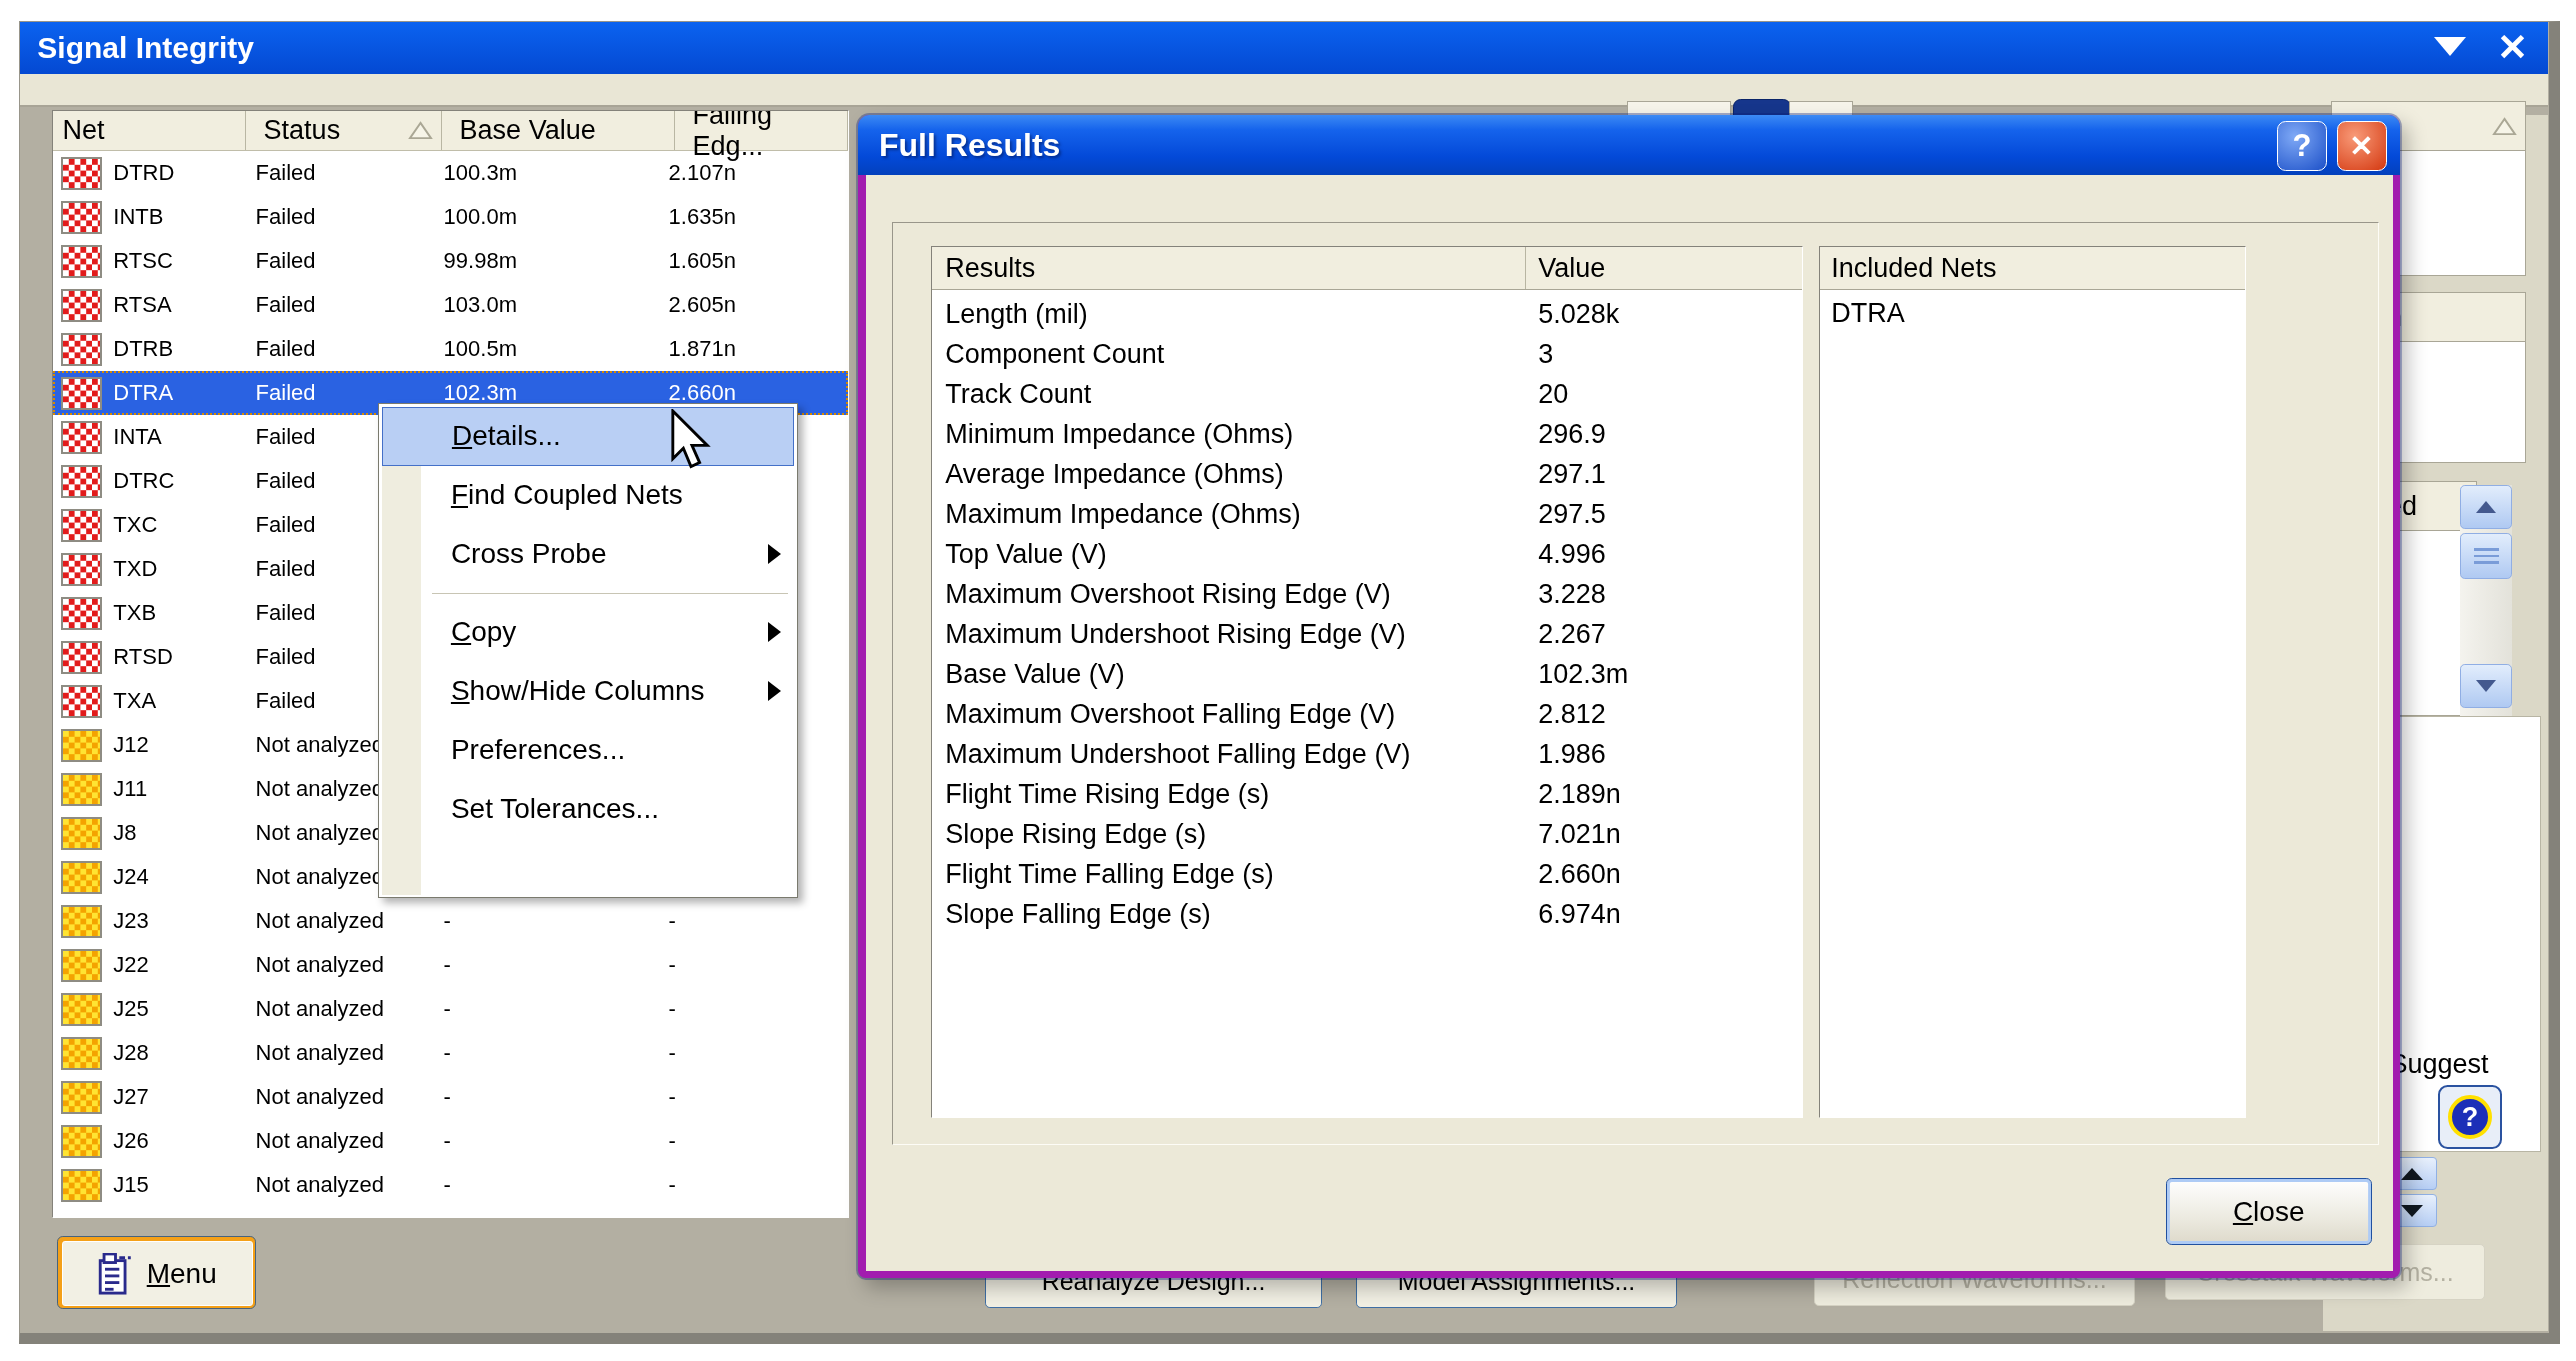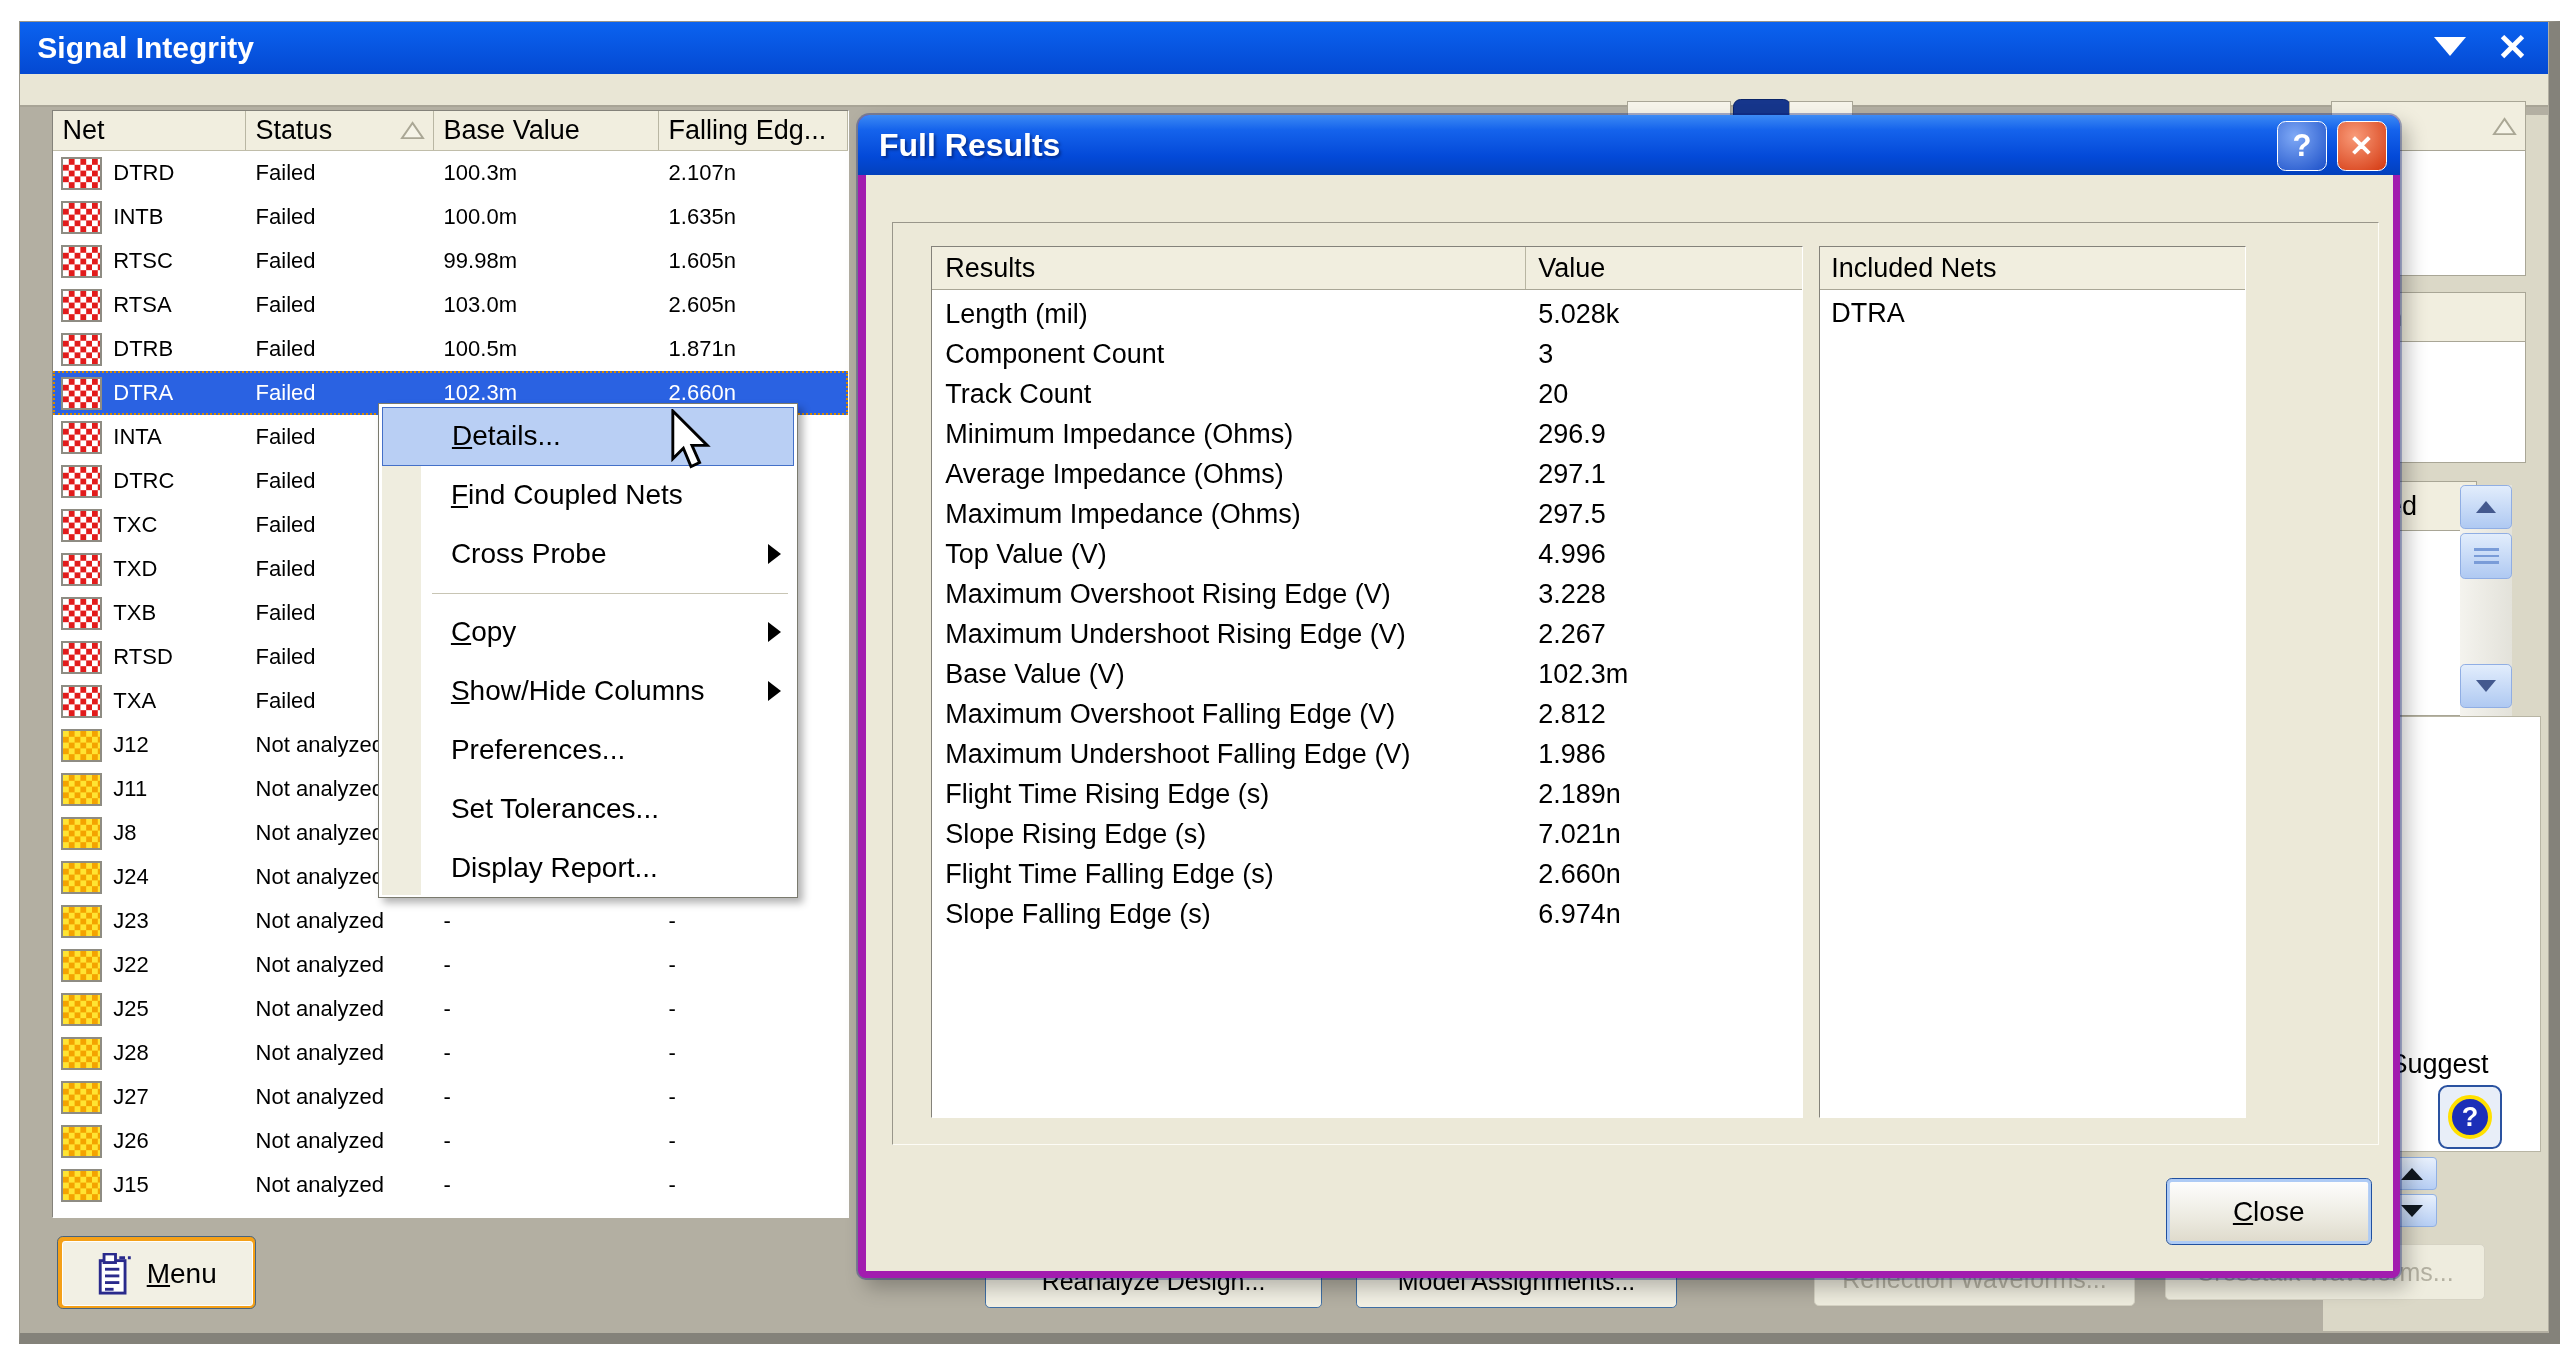--- a/index.html
+++ b/index.html
@@ -18,21 +18,21 @@
   #mw-close{right:21px;top:3.9px;color:#fff;font-size:37px;font-weight:bold;}
   #topstrip{left:0;top:52px;width:2528px;height:31px;background:#E9E6D5;border-bottom:2.9px solid #A8A496;}
   .fragbox{top:79px;height:13.5px;background:#F6F4EA;border:1.9px solid #A9A696;border-bottom:none;}
   #frag1{left:1607px;width:102px;}
   #frag2{left:1769px;width:62px;}
   #fragnavy{left:1713px;top:77px;width:56px;height:15.4px;background:#16368C;border:1.9px solid #0A2468;border-radius:7.7px 7.7px 0 0;}
 
   
   #nettable{left:32px;top:88px;width:797px;height:1108px;background:#fff;
             border:1.9px solid;border-color:#84827A #FFF #FFF #84827A;box-sizing:border-box;overflow:hidden;}
-  #nt-header{display:flex;height:39px;background:#F1EEDF;border-bottom:1.9px solid #C0BDA9;font-size:27px;}
+  #nt-header{display:flex;height:39px;background:#F1EEDF;border-bottom:1.9px solid #C0BDA9;font-size:27px;gap:8px;}
   .hcell{display:flex;align-items:center;border-right:1px solid #B9B6A3;box-sizing:border-box;padding-left:9.6px;}
   .c-net{width:193px;box-sizing:border-box;}
   .c-status{width:188px;box-sizing:border-box;}
   .c-base{width:225px;box-sizing:border-box;}
   .c-fall{flex:1;}
   .nrow{display:flex;height:44px;align-items:center;font-size:22px;}
   .nrow .c-net{display:flex;align-items:center;padding-left:7.7px;}
   .nrow .c-status,.nrow .c-base,.nrow .c-fall{padding-left:9.6px;}
   .nicon{width:37px;height:29px;border:2.9px solid #8E8C83;box-sizing:content-box;margin-right:11.6px;flex:0 0 auto;}
   .failed{background:conic-gradient(#E21B1B 25%,#FFF 0 50%,#E21B1B 0 75%,#FFF 0);background-size:11.6px 11.6px;}
@@ -495,24 +495,20 @@
       <div class="mitem">
         <span><span>Preferences...</span><span class="u"></span><span></span></span>
 
       </div>
 
       <div class="mitem">
         <span><span>Set Tolerances...</span><span class="u"></span><span></span></span>
 
       </div>
 
-      <div class="mitem">
-        <span><span>Display Report...</span><span class="u"></span><span></span></span>
-
-      </div>
 
   </div>
 
   <svg class="abs" id="cursor" width="67" height="69" viewBox="0 0 70 72">
     <path d="M4,2 L4,52 L15,41 L23,60 L32,56 L24,38 L40,38 Z" fill="#fff" stroke="#000" stroke-width="3"></path>
   </svg>
 
   <div class="abs" id="dialog">
     <div class="abs" id="dlg-titlebar">
       <span id="dlg-title">Full Results</span>

